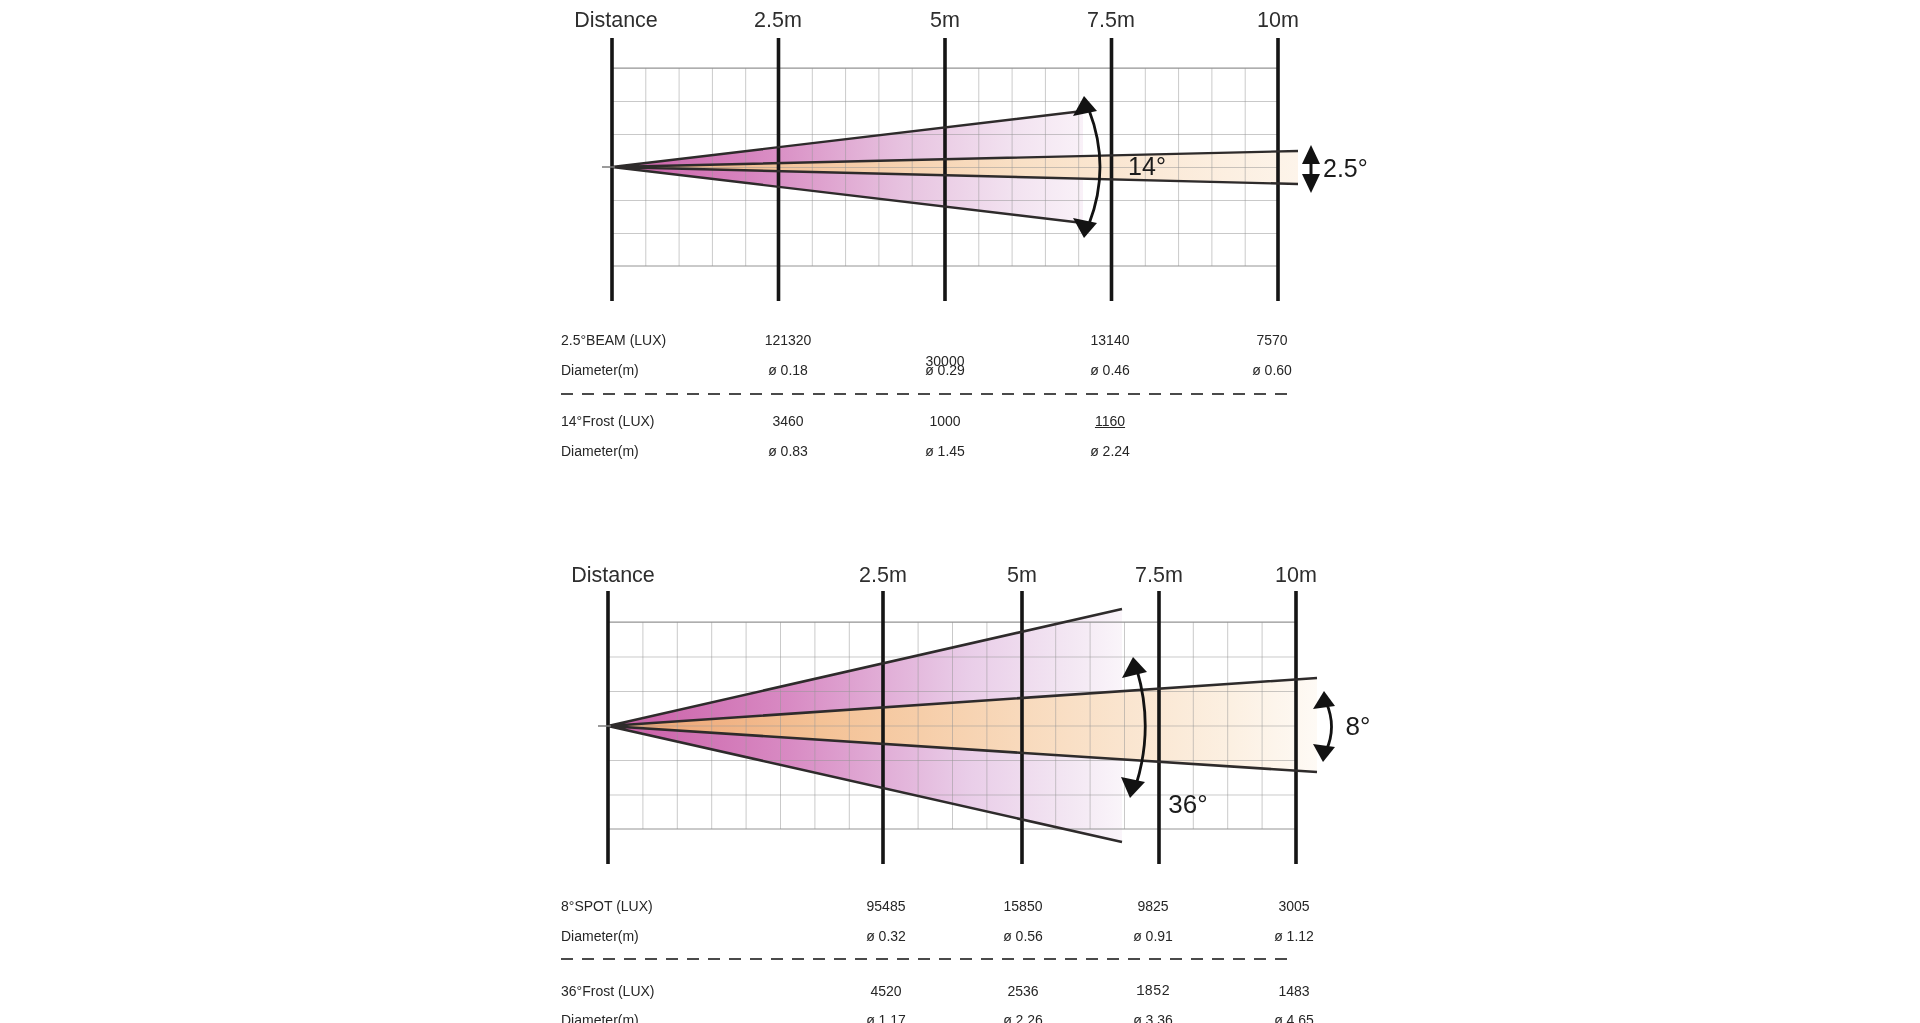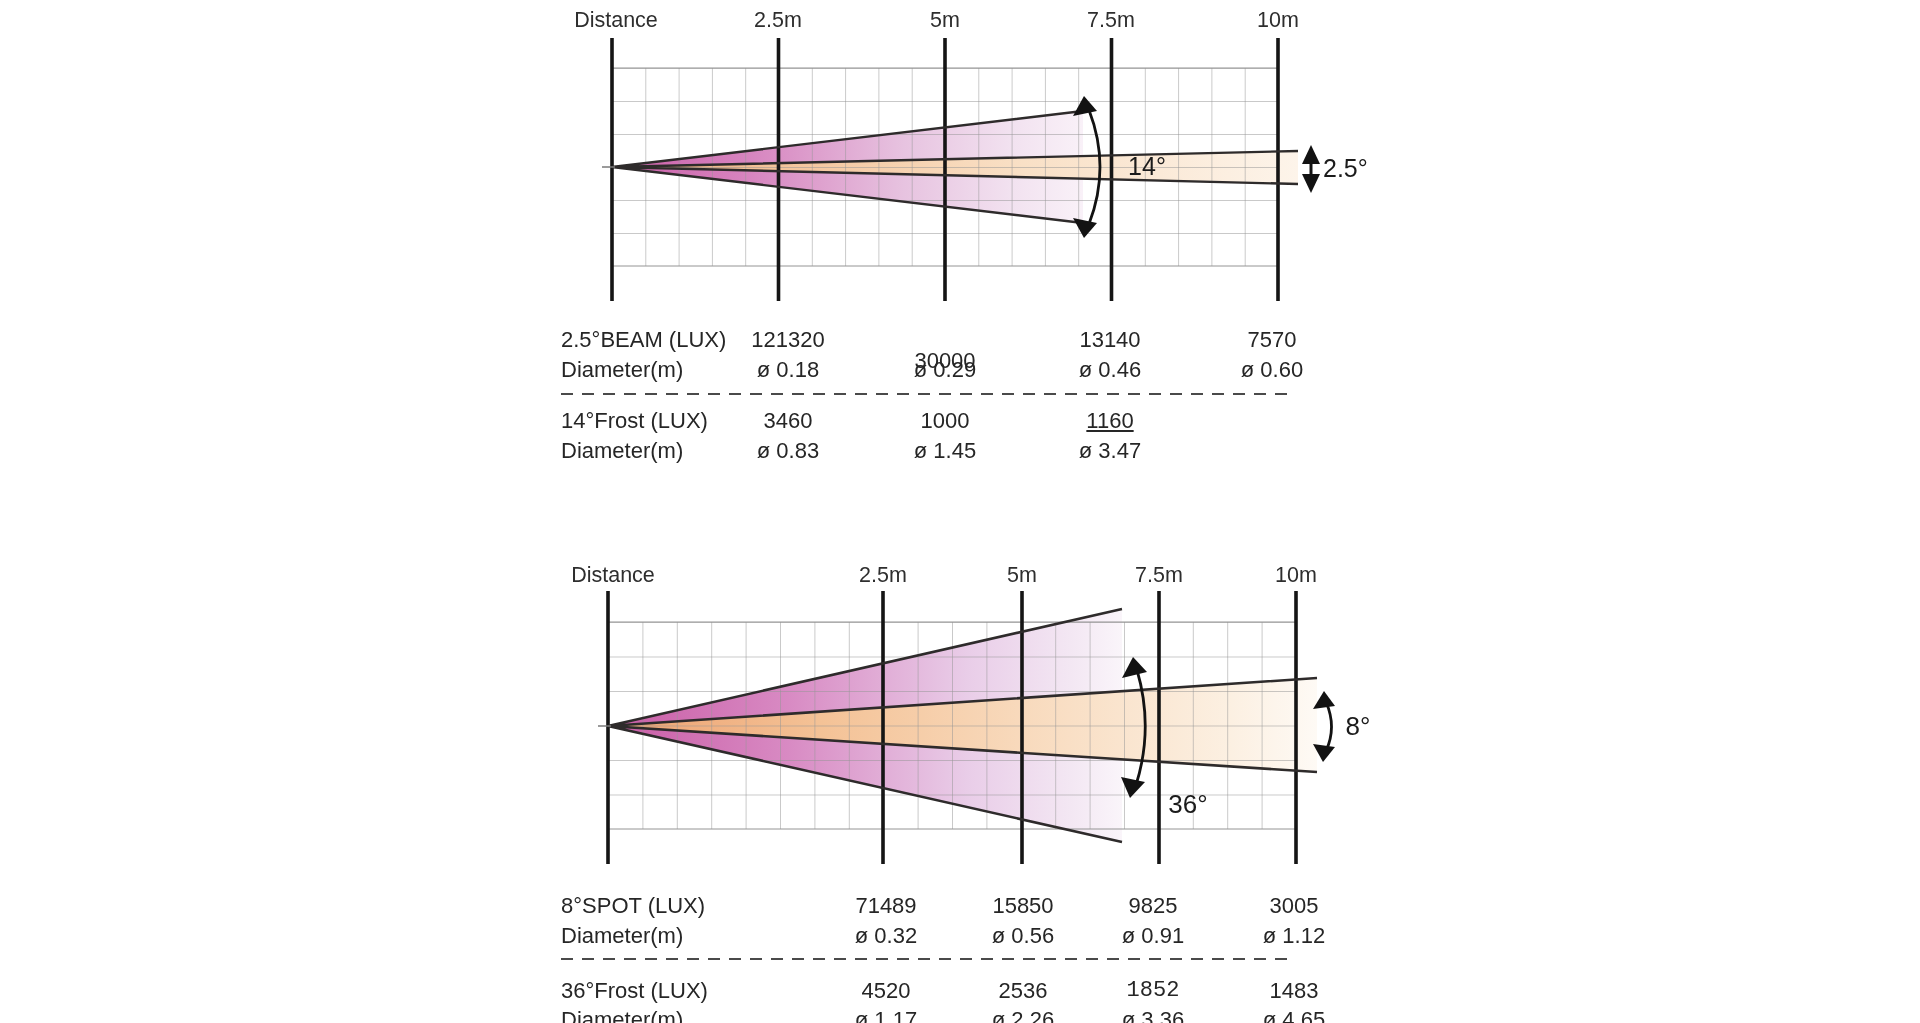--- a/index.html
+++ b/index.html
@@ -5,21 +5,21 @@
   html,body{margin:0;padding:0;background:#ffffff;}
   body{width:1920px;height:1023px;overflow:hidden;}
   .stage{position:absolute;left:0;top:8px;width:1920px;height:1023px;
          font-family:"Liberation Sans",sans-serif;color:#222;}
   .chart-svg{position:absolute;left:0;top:0;}
   svg text{font-family:"Liberation Sans",sans-serif;}
   .dist-label{font-size:21.5px;fill:#2e2e2e;}
   .angle-label{font-size:25px;fill:#1b1b1b;}
   .angle-label-big{font-size:26px;fill:#1b1b1b;}
   .trow{position:absolute;left:0;width:1920px;height:26px;line-height:26px;
-        font-size:22px;color:#262626;}
+        font-size:14px;color:#262626;}
   .tlabel{position:absolute;left:561px;white-space:nowrap;}
   .tval{position:absolute;transform:translateX(-50%);white-space:nowrap;}
 </style>
 </head>
 <body>
 
 <div class="stage">
 
   <svg class="chart-svg" width="1920" height="1023" viewBox="0 0 1920 1023">
     <defs>
@@ -148,29 +148,29 @@
       <span class="tlabel">14°Frost (LUX)</span>
       <span class="tval" style="left:788px;">3460</span>
       <span class="tval" style="left:945px;">1000</span>
       <span class="tval" style="left:1110px;text-decoration:underline;">1160</span>
       <span class="tval" style="left:1272px;"></span>
     </div>
     <div class="trow" style="top:430px;">
       <span class="tlabel">Diameter(m)</span>
       <span class="tval" style="left:788px;">ø 0.83</span>
       <span class="tval" style="left:945px;">ø 1.45</span>
-      <span class="tval" style="left:1110px;">ø 3.47</span>
+      <span class="tval" style="left:1110px;">ø 2.24</span>
       <span class="tval" style="left:1272px;"></span>
     </div>
   </div>
 
   <div>
     <div class="trow" style="top:885px;">
       <span class="tlabel">8°SPOT (LUX)</span>
-      <span class="tval" style="left:886px;">71489</span>
+      <span class="tval" style="left:886px;">95485</span>
       <span class="tval" style="left:1023px;">15850</span>
       <span class="tval" style="left:1153px;">9825</span>
       <span class="tval" style="left:1294px;">3005</span>
     </div>
     <div class="trow" style="top:915px;">
       <span class="tlabel">Diameter(m)</span>
       <span class="tval" style="left:886px;">ø 0.32</span>
       <span class="tval" style="left:1023px;">ø 0.56</span>
       <span class="tval" style="left:1153px;text-align:center;">ø 0.91</span>
       <span class="tval" style="left:1294px;">ø 1.12</span>

